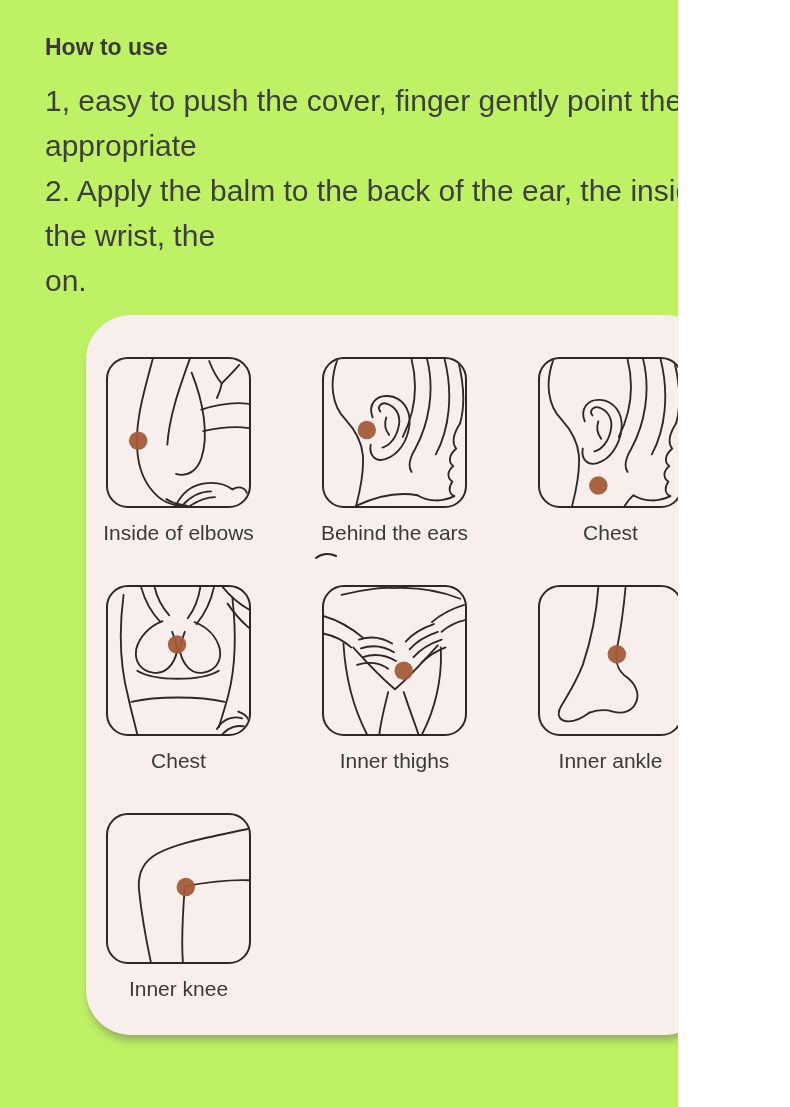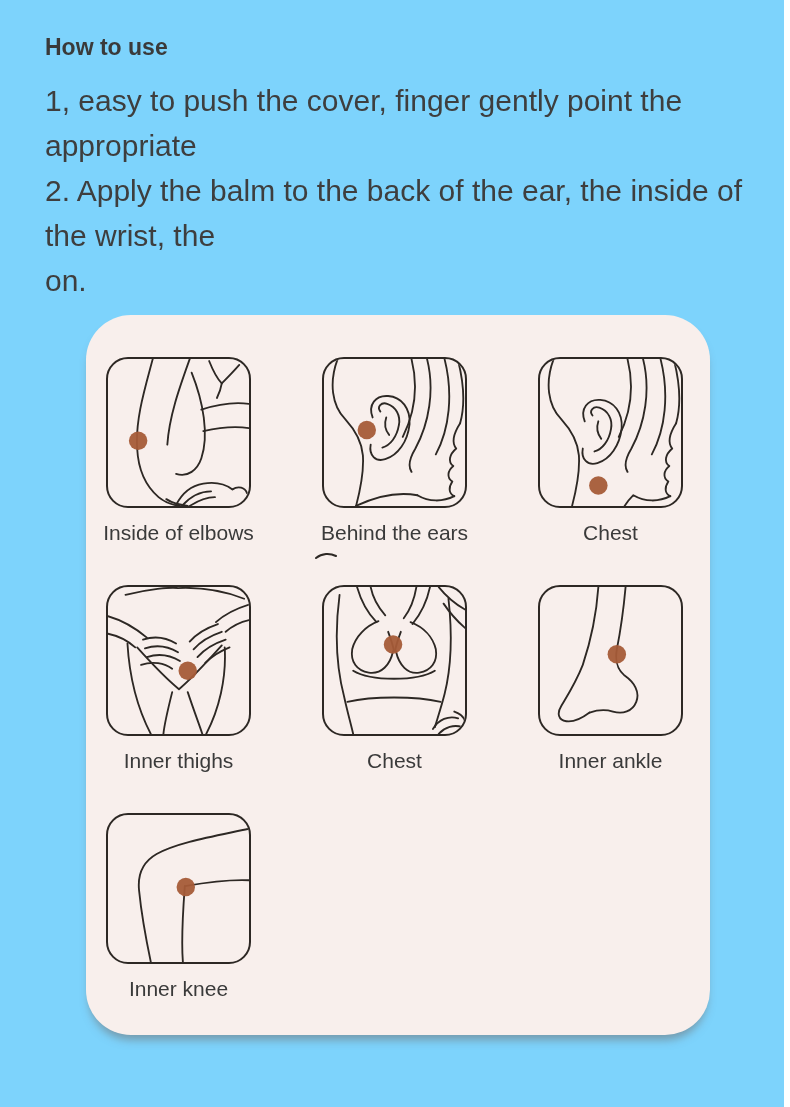--- a/index.html
+++ b/index.html
@@ -1,16 +1,16 @@
 <!DOCTYPE html>
 <html><head>
 <meta charset="utf-8">
 <style>
   html,body{margin:0;padding:0;background:#ffffff;}
-  .page{position:relative;width:784px;height:1107px;background:#7dd3fc;overflow:hidden;
+  .page{position:relative;width:678px;height:1107px;background:#bef264;overflow:hidden;
         font-family:"Liberation Sans", sans-serif;color:#3b3b3b;}
   .header{position:absolute;left:45px;top:34px;width:712px;}
   .header .title{font-size:23px;font-weight:bold;color:#3a3a3a;margin-bottom:17px;}
   .header .line{font-size:30px;line-height:45px;color:#3e3e3e;}
   .card{position:absolute;left:86px;top:315px;width:624px;height:720px;background:#f8efec;
         border-radius:45px;box-shadow:0 8px 9px -3px rgba(110,100,95,.5);}
   .grid{position:absolute;left:20px;top:42px;display:grid;
         grid-template-columns:repeat(3,145px);column-gap:71px;row-gap:31px;}
   .cell{width:145px;height:197px;display:flex;flex-direction:column;align-items:center;}
   .tile{width:145px;height:151px;border:2.5px solid #2d2824;border-radius:22px;
@@ -95,20 +95,46 @@
             <path class="art" d="M134,141 C122,147 108,147 96,140 C92,144 89,148 87,151"></path>
             <circle class="dot" cx="60" cy="130" r="9.5"></circle>
           </svg>
         </div>
         <div class="lbl">Chest</div>
       </div>
 
       <div class="cell">
         <div class="tile">
           <svg viewBox="0 0 145 151">
+            <path class="art" d="M16,8 C11,46 13,84 21,114 C24,128 28,142 30,151"></path>
+            <path class="art" d="M128,12 C132,48 131,82 124,110 C121,122 117,134 114,144"></path>
+            <path class="art" d="M34,0 C38,14 44,26 54,36"></path>
+            <path class="art" d="M48,0 C50,10 55,20 63,29"></path>
+            <path class="art" d="M95,0 C93,12 89,23 82,32"></path>
+            <path class="art" d="M109,0 C106,14 100,27 91,38"></path>
+            <path class="art" d="M56,35 C43,40 32,51 29,64 C27,77 34,86 46,88 C59,90 68,80 71,66"></path>
+            <path class="art" d="M89,36 C102,41 112,51 115,64 C117,77 110,86 98,88 C86,90 77,80 74,66"></path>
+            <path class="art" d="M66,46 C69,54 71,60 72,66"></path>
+            <path class="art" d="M79,46 C76,54 74,60 73,66"></path>
+            <path class="art" d="M30,86 C48,97 96,97 114,86"></path>
+            <path class="art" d="M24,118 C50,112 94,112 120,118"></path>
+            <path class="art" d="M118,0 C126,10 136,18 145,23"></path>
+            <path class="art" d="M145,42 C137,35 129,26 123,17"></path>
+            <path class="art" d="M112,146 C118,136 128,132 138,135"></path>
+            <path class="art" d="M118,151 C124,144 134,141 142,144"></path>
+            <path class="art" d="M134,128 C140,130 144,134 145,138"></path>
+            <circle class="dot" cx="71" cy="59" r="9.5"></circle>
+          </svg>
+        </div>
+        <div class="lbl">Chest</div>
+      </div>
+
+      <div class="cell">
+        <div class="tile">
+          <svg viewBox="0 0 145 151">
             <path class="art" d="M0,30 C14,34 28,42 40,52"></path>
             <path class="art" d="M0,48 C10,50 20,55 28,62"></path>
             <path class="art" d="M36,54 C48,50 60,52 70,58"></path>
             <path class="art" d="M38,63 C50,59 62,61 72,67"></path>
             <path class="art" d="M40,72 C52,68 64,70 74,76"></path>
             <path class="art" d="M34,80 C46,76 58,78 66,84"></path>
             <path class="art" d="M145,18 C132,22 120,28 111,36"></path>
             <path class="art" d="M145,34 C136,36 128,40 121,46"></path>
             <path class="art" d="M113,38 C101,42 91,48 84,56"></path>
             <path class="art" d="M117,46 C105,50 95,56 88,64"></path>
@@ -117,46 +143,20 @@
             <path class="art" d="M18,8 C42,2 64,0 72,1 C96,0 120,4 140,12"></path>
             <path class="art" d="M20,58 C22,92 30,124 44,151"></path>
             <path class="art" d="M30,62 C48,82 62,96 73,105 C84,96 99,80 117,60"></path>
             <path class="art" d="M66,108 C62,124 58,140 57,151"></path>
             <path class="art" d="M82,108 C88,126 94,142 97,151"></path>
             <path class="art" d="M120,62 C122,94 114,126 101,151"></path>
             <circle class="dot" cx="82" cy="86" r="9.5"></circle>
           </svg>
         </div>
         <div class="lbl">Inner thighs</div>
-      </div>
-
-      <div class="cell">
-        <div class="tile">
-          <svg viewBox="0 0 145 151">
-            <path class="art" d="M16,8 C11,46 13,84 21,114 C24,128 28,142 30,151"></path>
-            <path class="art" d="M128,12 C132,48 131,82 124,110 C121,122 117,134 114,144"></path>
-            <path class="art" d="M34,0 C38,14 44,26 54,36"></path>
-            <path class="art" d="M48,0 C50,10 55,20 63,29"></path>
-            <path class="art" d="M95,0 C93,12 89,23 82,32"></path>
-            <path class="art" d="M109,0 C106,14 100,27 91,38"></path>
-            <path class="art" d="M56,35 C43,40 32,51 29,64 C27,77 34,86 46,88 C59,90 68,80 71,66"></path>
-            <path class="art" d="M89,36 C102,41 112,51 115,64 C117,77 110,86 98,88 C86,90 77,80 74,66"></path>
-            <path class="art" d="M66,46 C69,54 71,60 72,66"></path>
-            <path class="art" d="M79,46 C76,54 74,60 73,66"></path>
-            <path class="art" d="M30,86 C48,97 96,97 114,86"></path>
-            <path class="art" d="M24,118 C50,112 94,112 120,118"></path>
-            <path class="art" d="M118,0 C126,10 136,18 145,23"></path>
-            <path class="art" d="M145,42 C137,35 129,26 123,17"></path>
-            <path class="art" d="M112,146 C118,136 128,132 138,135"></path>
-            <path class="art" d="M118,151 C124,144 134,141 142,144"></path>
-            <path class="art" d="M134,128 C140,130 144,134 145,138"></path>
-            <circle class="dot" cx="71" cy="59" r="9.5"></circle>
-          </svg>
-        </div>
-        <div class="lbl">Chest</div>
       </div>
 
       <div class="cell">
         <div class="tile">
           <svg viewBox="0 0 145 151">
             <path class="art" d="M60,0 C58,28 52,56 44,80 C37,98 28,112 22,122 C17,130 19,137 27,138 C34,139 43,135 51,129"></path>
             <path class="art" d="M88,0 C86,22 83,44 79,64 C77,76 79,84 87,91 C97,98 103,108 99,118 C95,128 85,131 75,128 C65,125 57,127 51,129"></path>
             <circle class="dot" cx="79" cy="69" r="9.5"></circle>
           </svg>
         </div>

